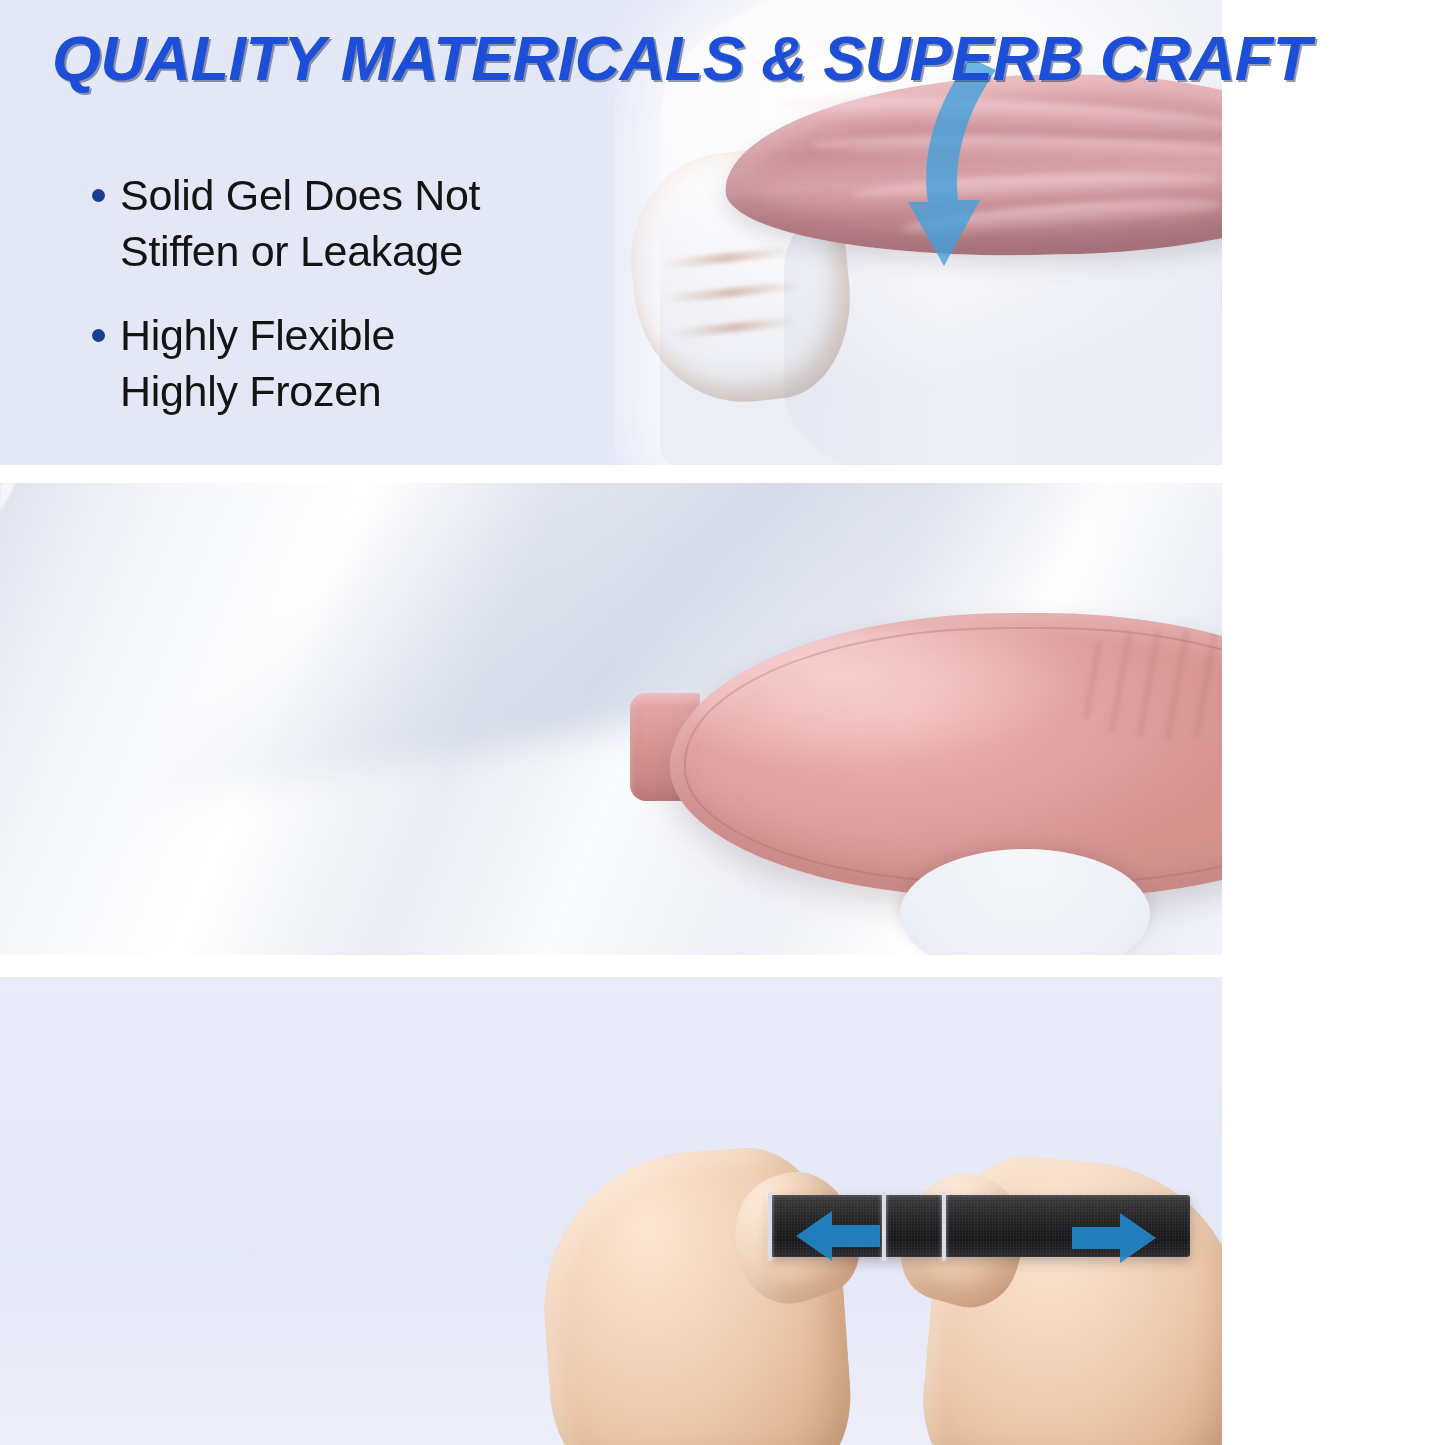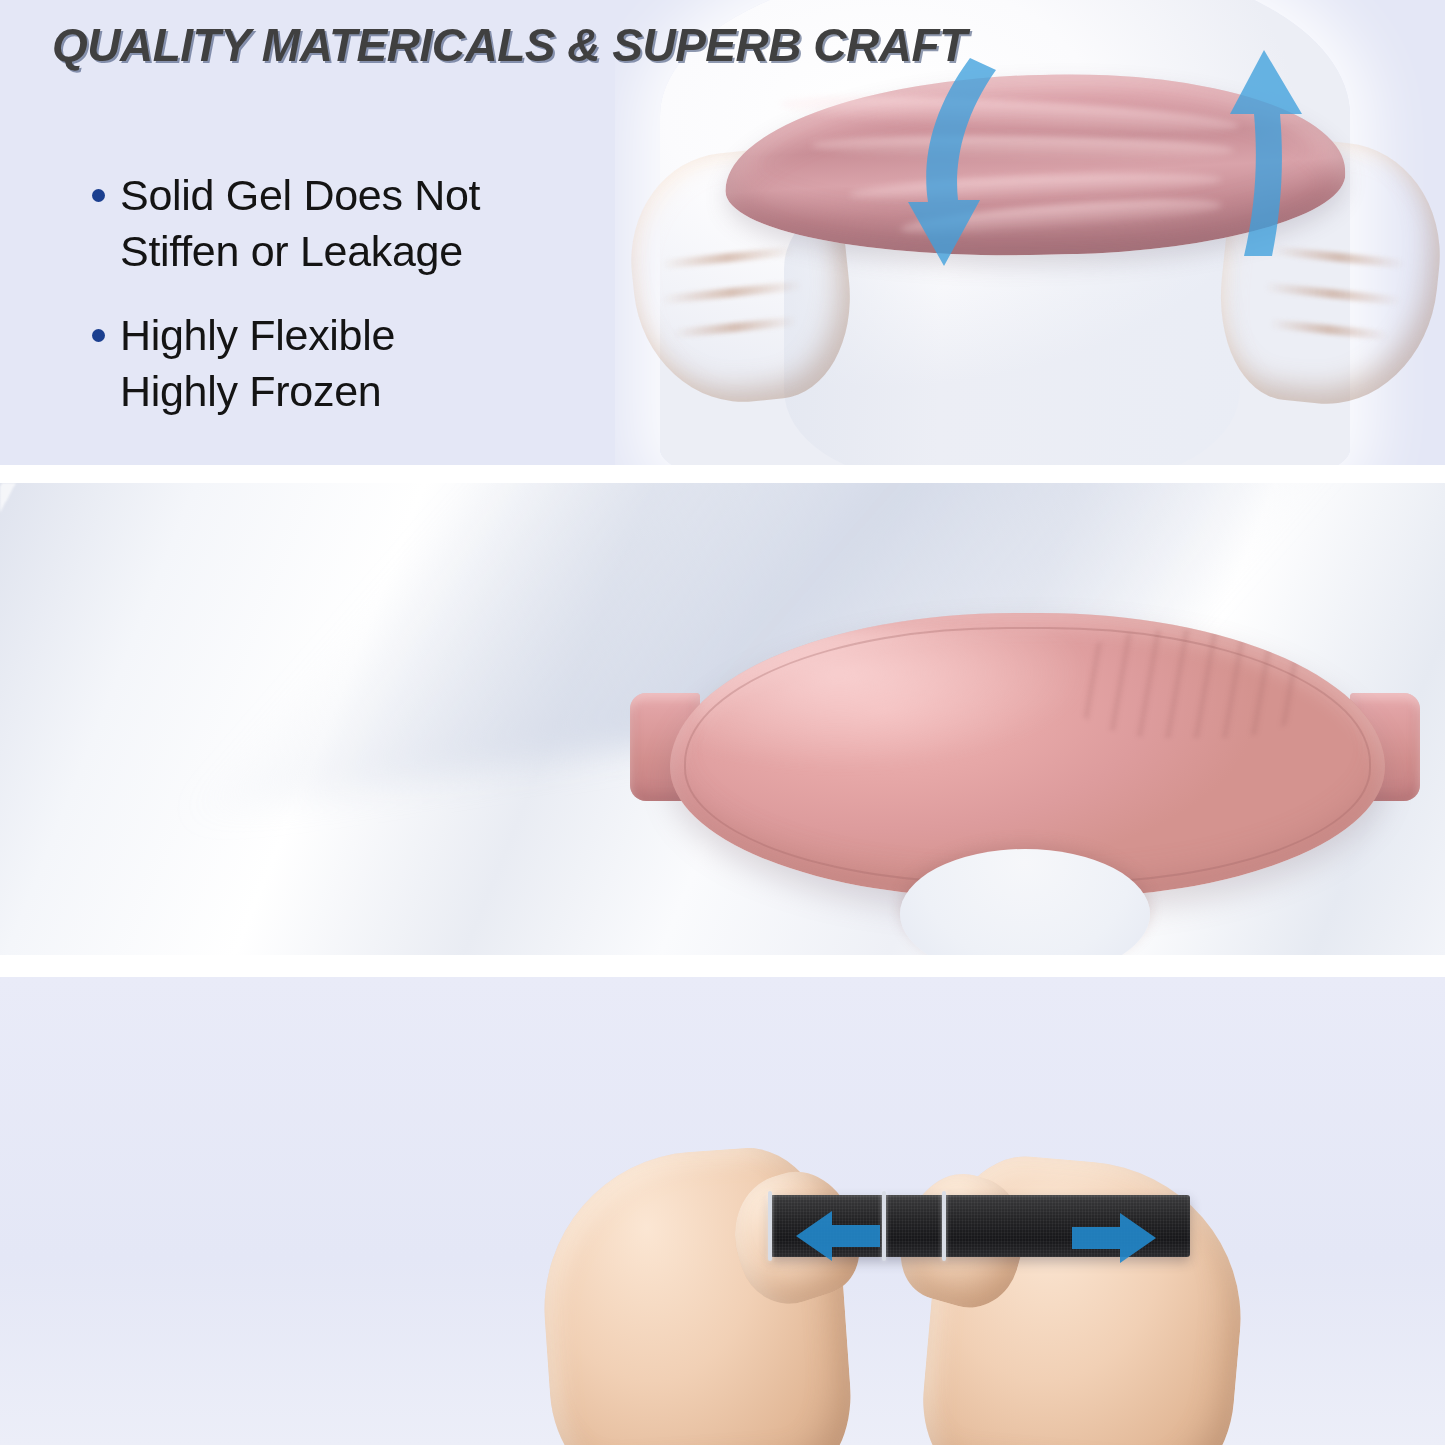--- a/index.html
+++ b/index.html
@@ -4,34 +4,34 @@
 <style>
   html,body{margin:0;padding:0;}
   body{
     width:1445px;height:1445px;overflow:hidden;
     font-family:"Liberation Sans","DejaVu Sans",sans-serif;
     background:#e4e7f6;
   }
   .page{position:relative;width:1445px;height:1445px;background:#ffffff;}
 
   
-  .panel{position:absolute;left:0;width:1445px;overflow:hidden;}
+  .panel{position:absolute;left:0;width:1222px;overflow:hidden;}
   #panel-1{top:0;height:465px;background:#e4e7f6;}
   #panel-2{top:483px;height:472px;background:#f3f5fa;}
   #panel-3{top:977px;height:468px;background:#e6e9f7;}
   .gap{position:absolute;left:0;width:1445px;background:#ffffff;}
   #gap-1{top:465px;height:18px;}
   #gap-2{top:955px;height:22px;}
 
   
   #page-title{
-    position:absolute;left:52px;top:10px;width:1360px;
-    font-size:46px;line-height:70px;font-weight:bold;font-style:italic;
+    position:absolute;left:52px;top:23px;width:1360px;
+    font-size:63px;line-height:70px;font-weight:bold;font-style:italic;
     letter-spacing:-0.5px;
-    color:#404040;
+    color:#1d4ed8;
     text-shadow:2px 2px 0 rgba(8,30,80,.45), 1px 1px 0 rgba(255,255,255,.35);
     white-space:nowrap;
     transform:scaleX(1.0);
     z-index:40;
   }
 
   
   .bullets{position:absolute;z-index:30;}
   .bullet-row{display:flex;align-items:flex-start;margin-bottom:6px;}
   .dot{

